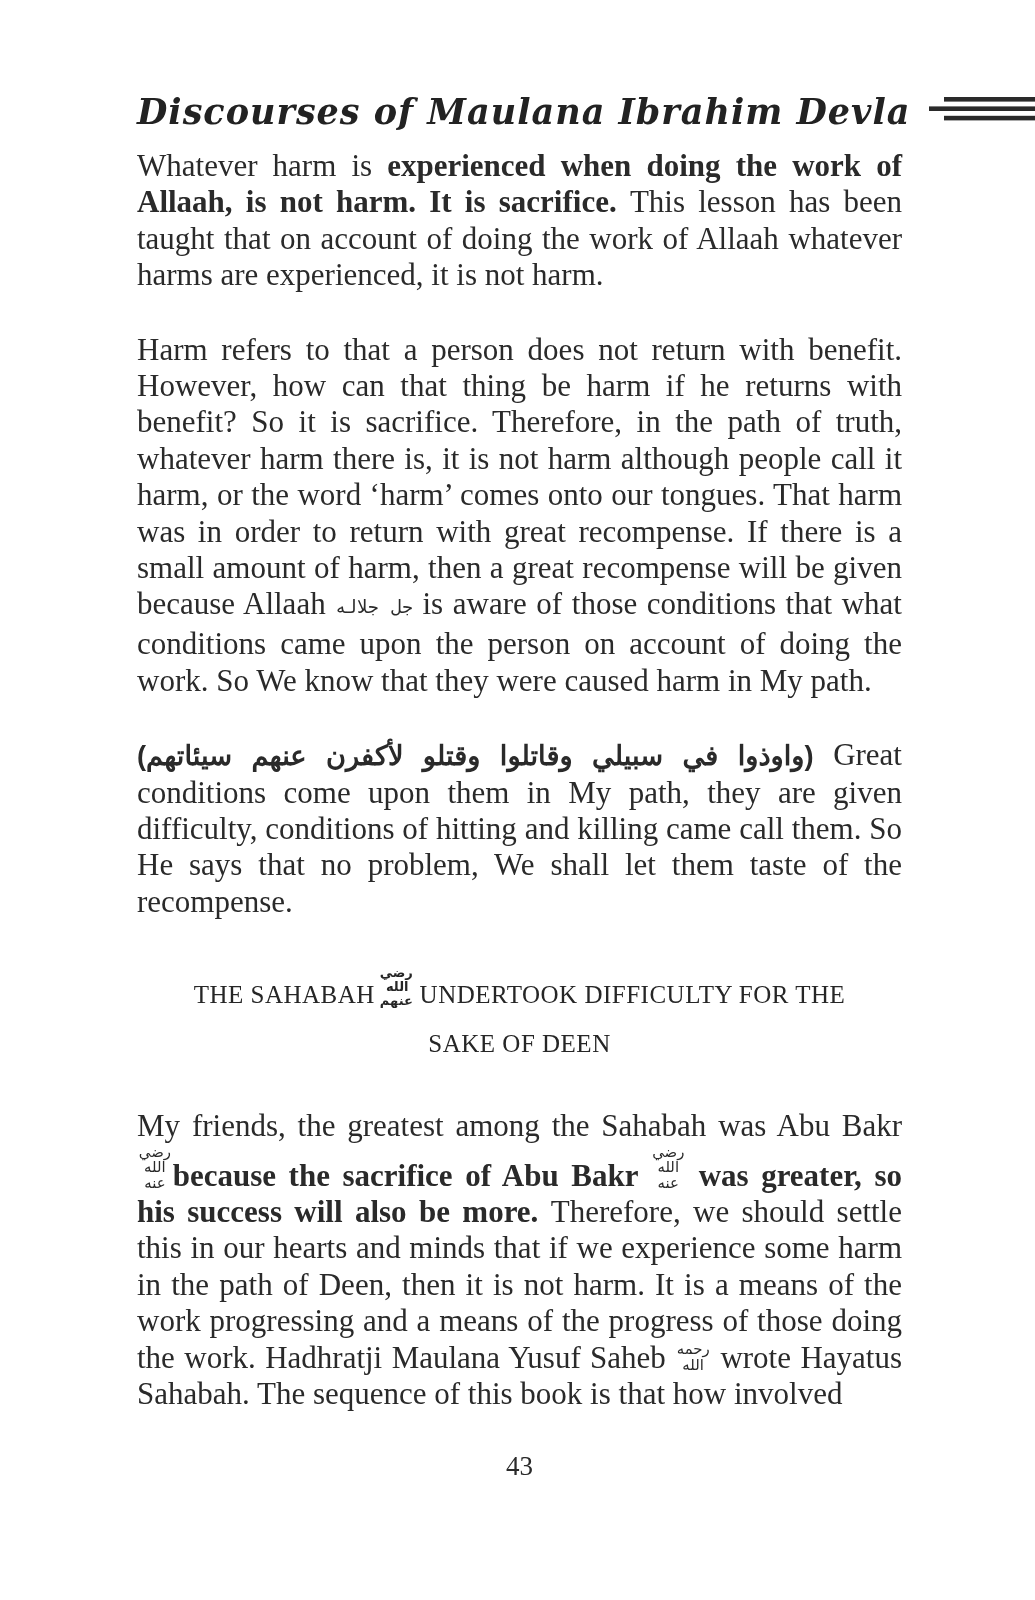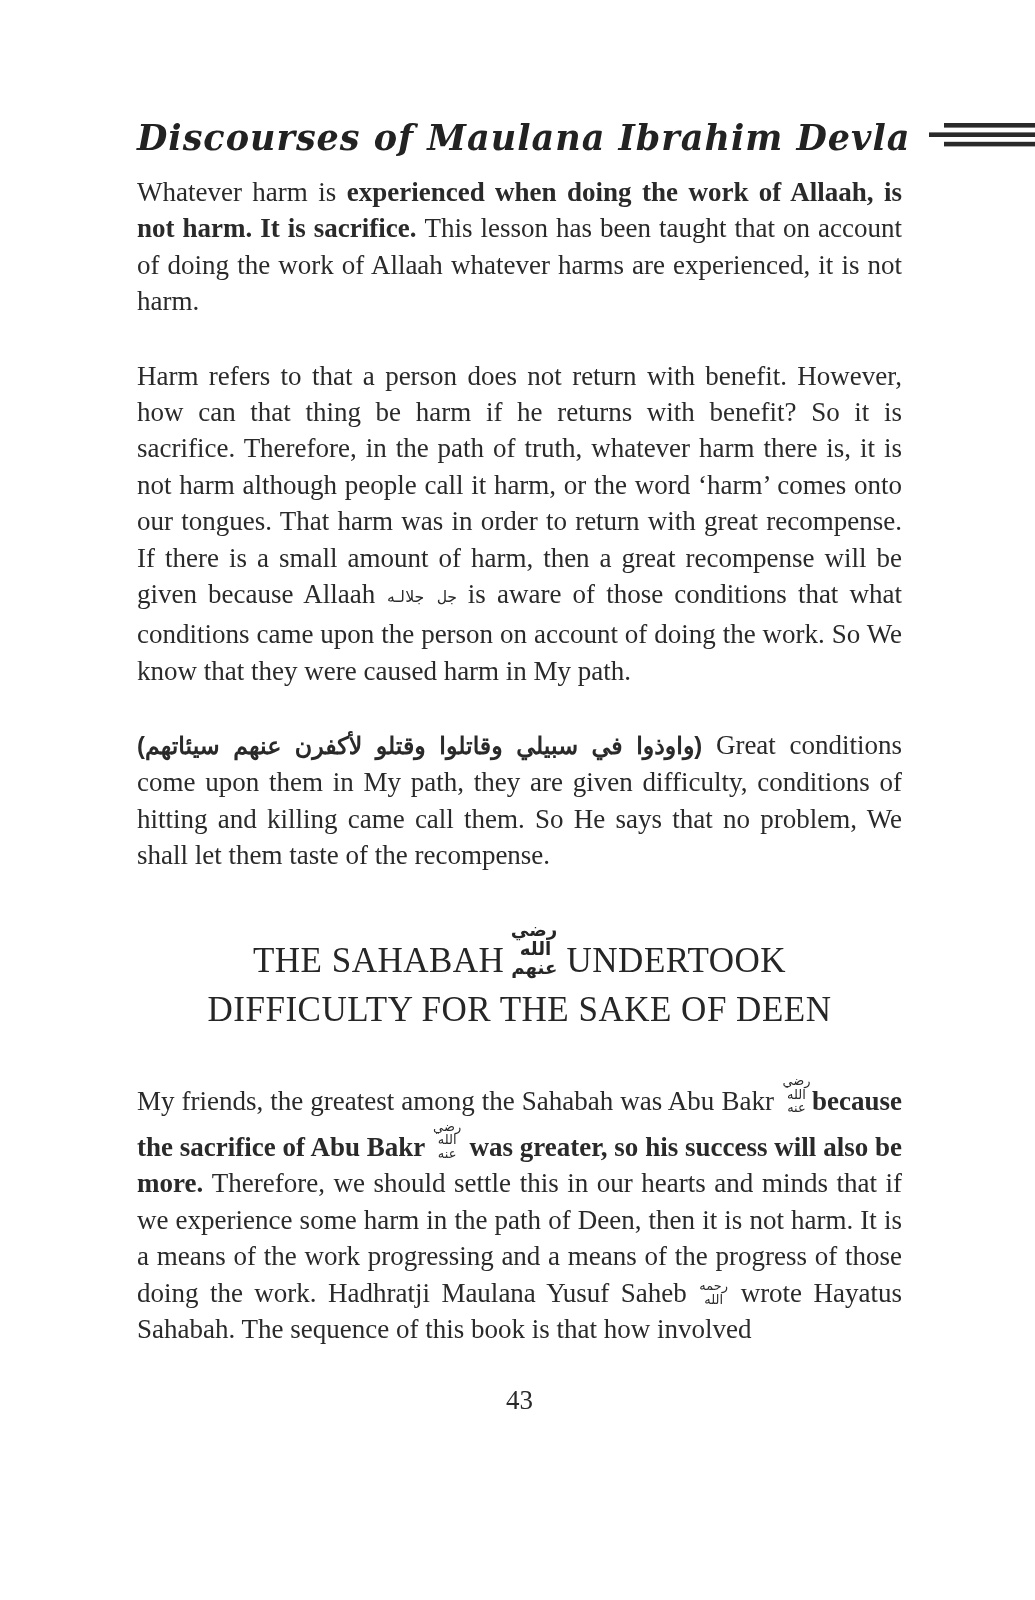--- a/index.html
+++ b/index.html
@@ -6,21 +6,21 @@
     margin: 0;
     padding: 0;
     background: #ffffff;
   }
   .page {
     position: relative;
     width: 1035px;
     height: 1600px;
     background: #ffffff;
     box-sizing: border-box;
-    padding: 108px 133px 0 137px;
+    padding: 82px 133px 0 137px;
     font-family: "Liberation Serif", serif;
     color: #2a2a2a;
     overflow: hidden;
   }
   
   .running-header {
     display: flex;
     align-items: center;
     height: 58px;
     margin-bottom: 8px;
@@ -35,21 +35,21 @@
     color: #222222;
     flex: none;
   }
   .header-ornament {
     flex: none;
     margin-left: 14px;
     margin-top: 4px;
   }
   
   .body-para {
-    font-size: 27px;
+    font-size: 31px;
     line-height: 36.4px;
     text-align: justify;
     margin: 0 0 38px 0;
   }
   .seg-normal { font-weight: normal; }
   .seg-bold   { font-weight: bold; }
   .seg-arabic {
     font-family: Liberation Sans, sans-serif;
     font-weight: bold;
     font-size: 0.88em;
@@ -66,21 +66,21 @@
     unicode-bidi: embed;
   }
   .seg-jalla {
     font-family: Liberation Mono, monospace;
     font-size: 0.58em;
     vertical-align: 0.08em;
     unicode-bidi: embed;
   }
   
   .section-heading {
-    font-size: 35px;
+    font-size: 25px;
     font-weight: bold;
     line-height: 49px;
     text-align: center;
     color: #262626;
     max-width: 660px;
     margin: 46px auto 40px auto;
     letter-spacing: 0.5px;
   }
   .section-heading .seg-honorific {
     font-size: 0.52em;

